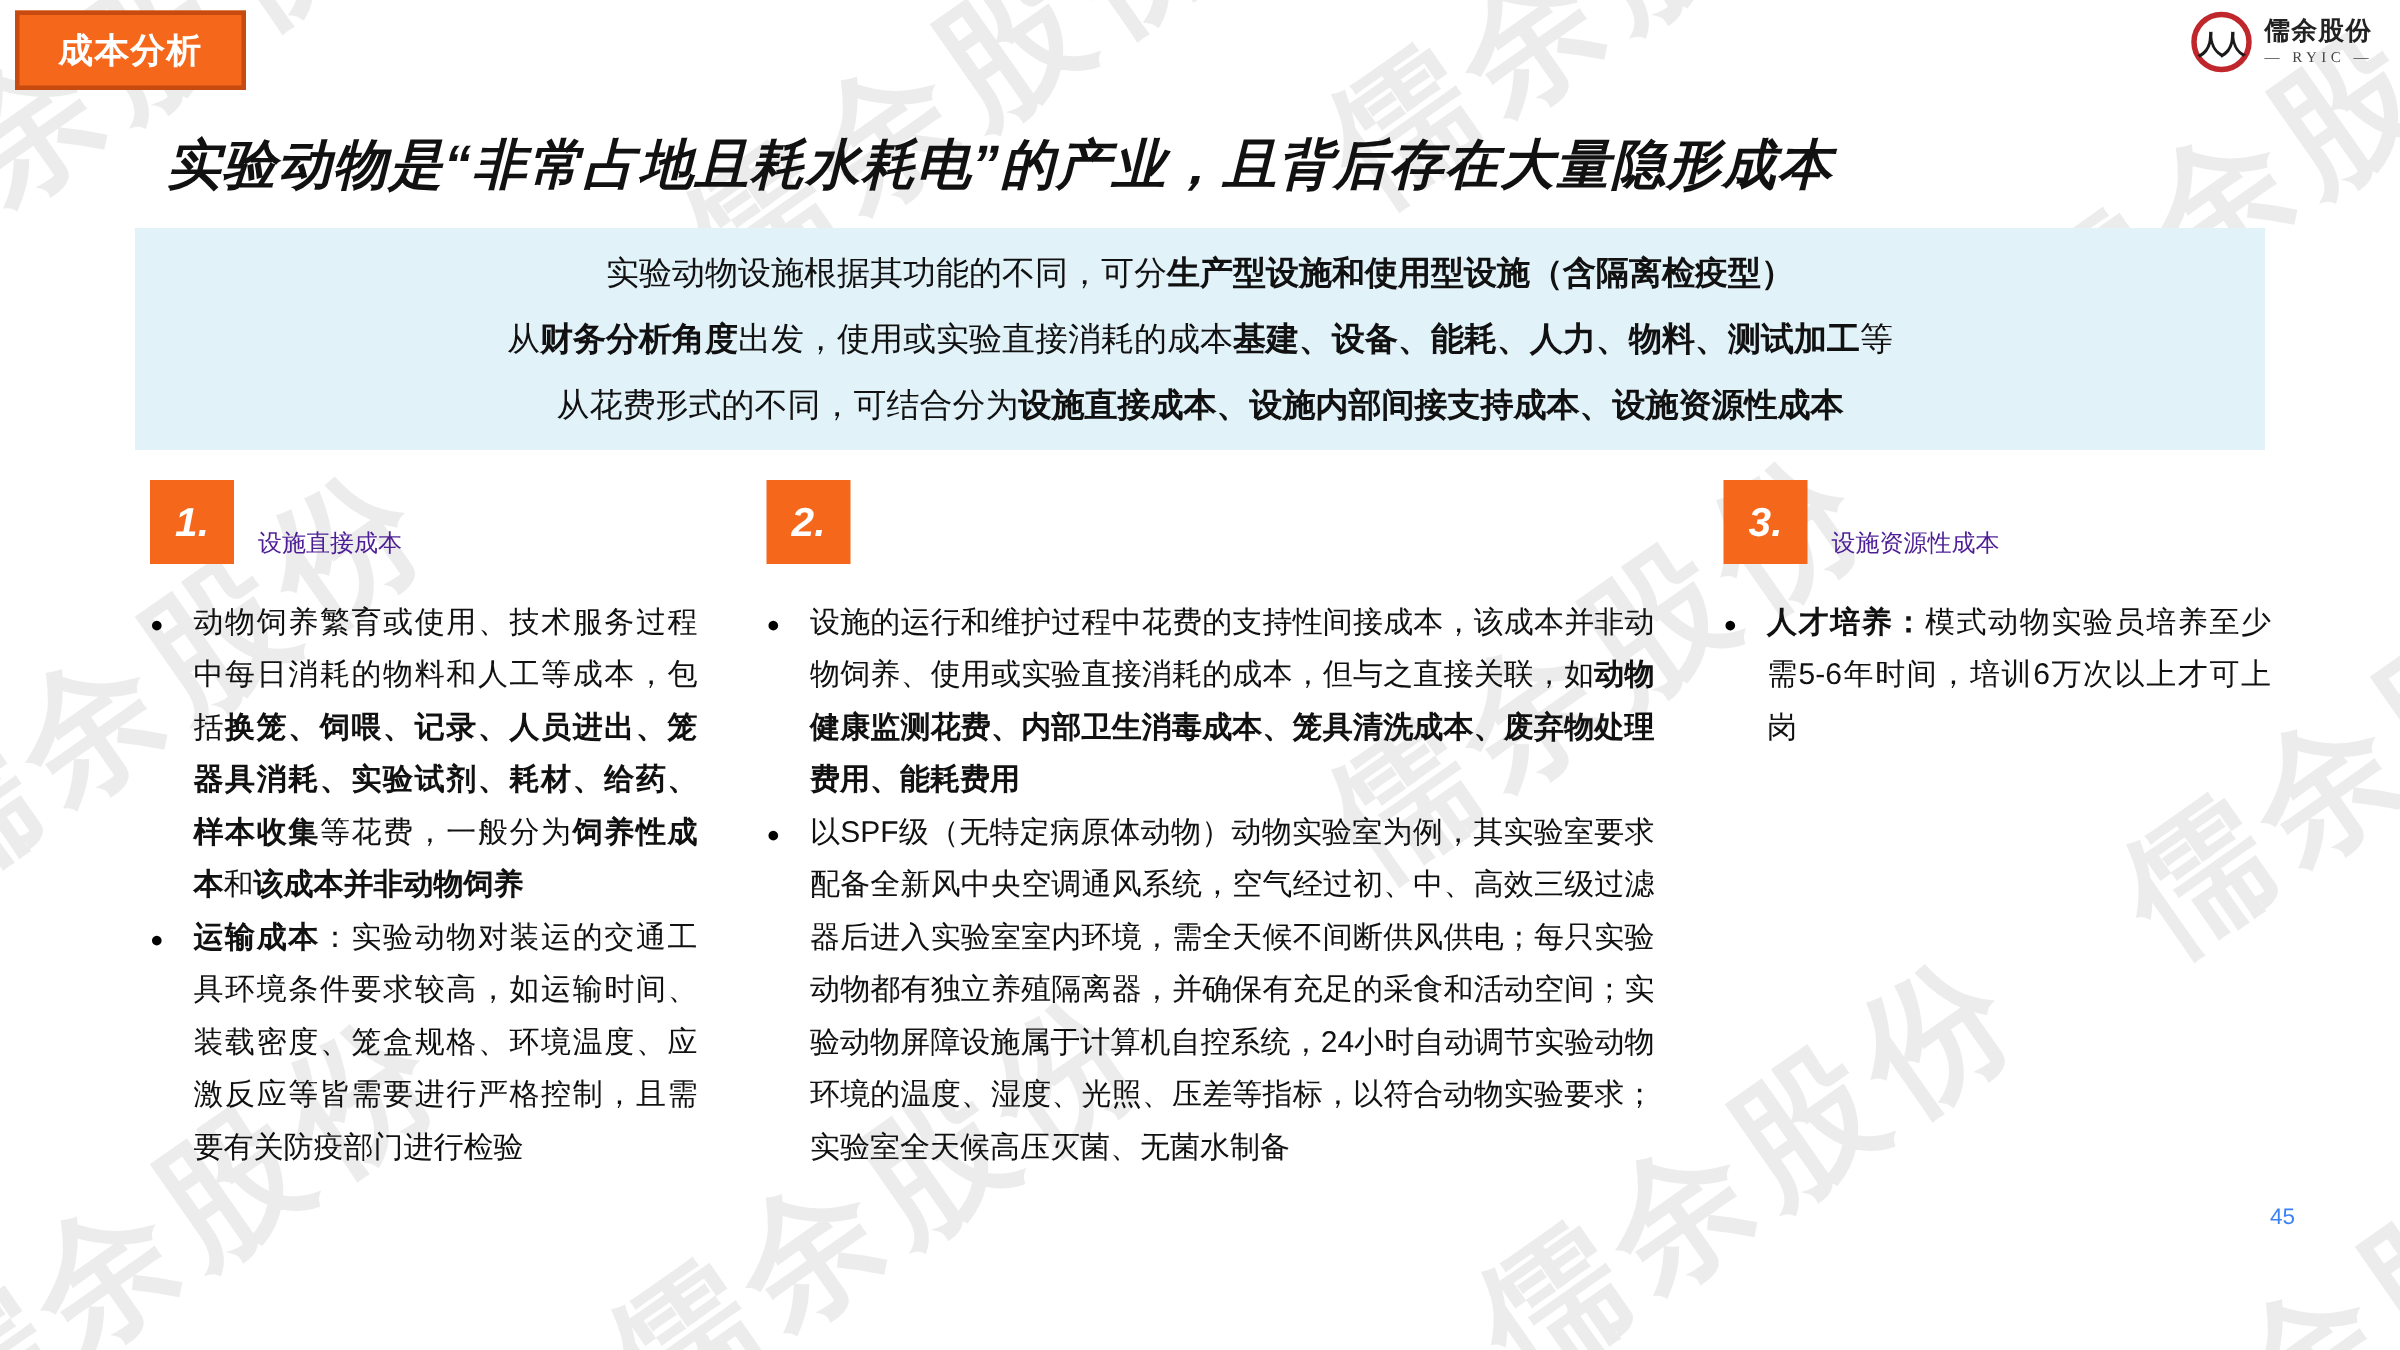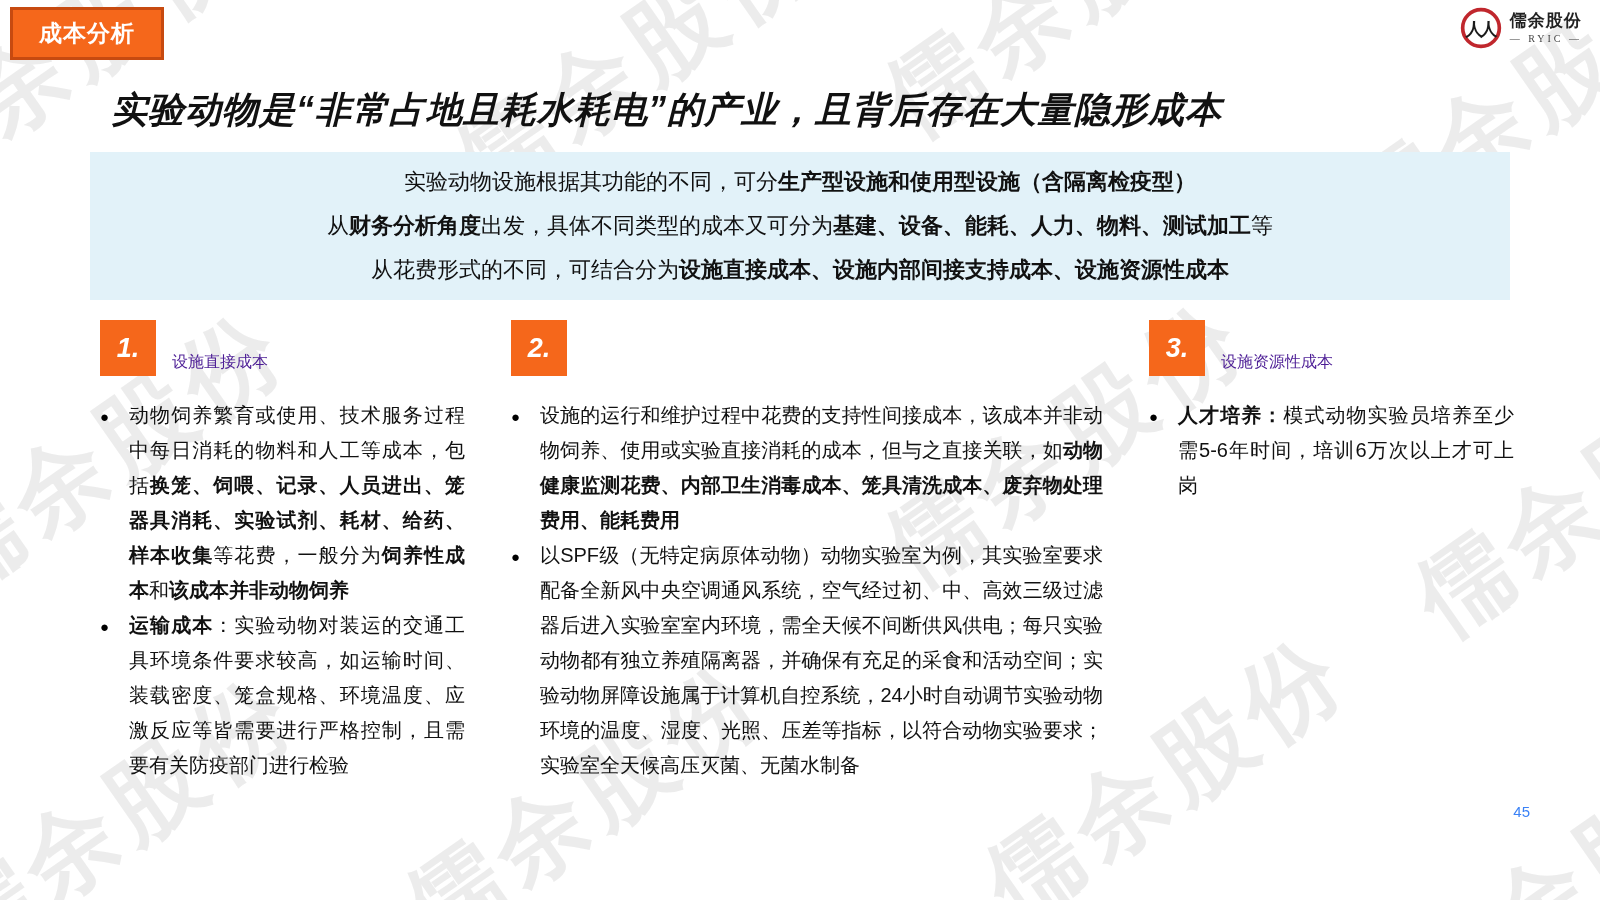--- a/index.html
+++ b/index.html
@@ -126,21 +126,21 @@
     <div class="logo-text">
       <span class="logo-name">儒余股份</span>
       <span class="logo-sub">— RYIC —</span>
     </div>
   </div>
 
   <h1 class="title">实验动物是“非常占地且耗水耗电”的产业，且背后存在大量隐形成本</h1>
 
   <div class="summary" id="summary">
       <div class="sum-line"><span>实验动物设施根据其功能的不同，可分</span><strong>生产型设施和使用型设施（含隔离检疫型）</strong></div>
-      <div class="sum-line"><span>从</span><strong>财务分析角度</strong><span>出发，具体不同类型的成本又可分为</span><strong>基建、设备、能耗、人力、物料、测试加工</strong><span>等</span></div>
+      <div class="sum-line"><span>从</span><strong>财务分析角度</strong><span>出发，使用或实验直接消耗的成本</span><strong>基建、设备、能耗、人力、物料、测试加工</strong><span>等</span></div>
       <div class="sum-line"><span>从花费形式的不同，可结合分为</span><strong>设施直接成本、设施内部间接支持成本、设施资源性成本</strong></div>
     </div>
 
   <div class="columns" id="columns">
       <div class="column">
         <div class="col-header">
           <div class="num-badge">1.</div>
           <div class="col-heading">设施直接成本</div>
         </div>
         <ul class="bullets">

